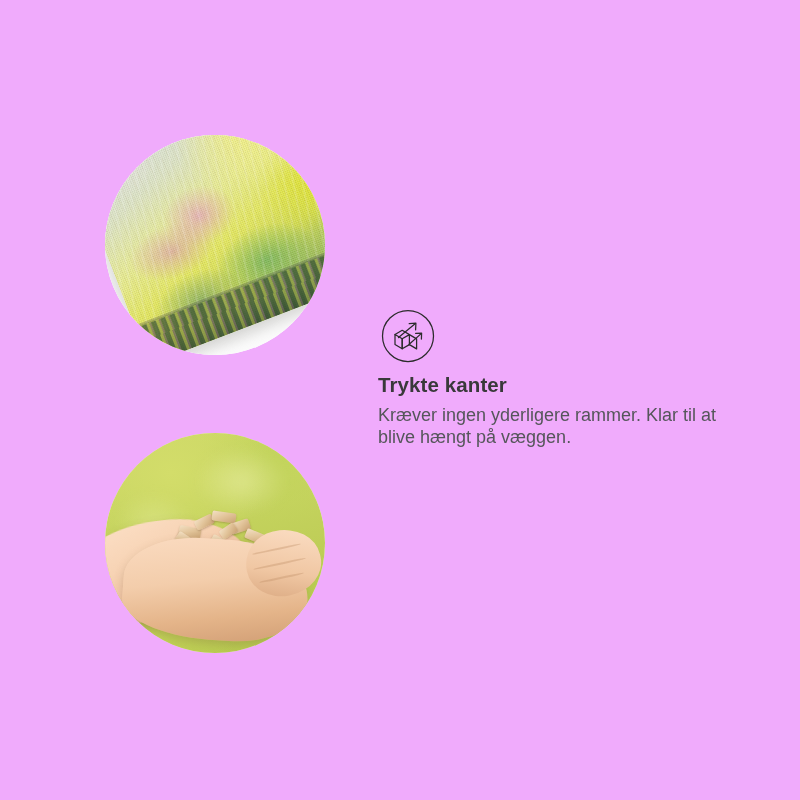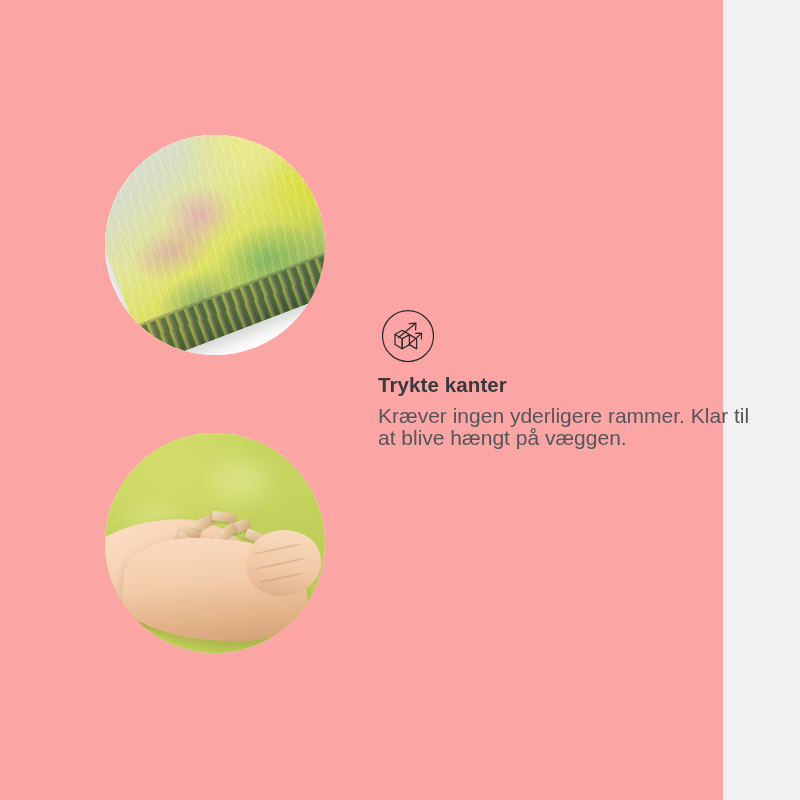--- a/index.html
+++ b/index.html
@@ -12,23 +12,23 @@
     height: 800px;
     background: #f1f1f1;
     font-family: "Liberation Sans", sans-serif;
     overflow: hidden;
     position: relative;
   }
 
   .page {
     position: absolute;
     inset: 0;
-    width: 723px;
+    width: 800px;
     height: 800px;
-    background: #fca5a5;
+    background: #f0abfc;
   }
 
   
   .feature {
     position: absolute;
     left: 0;
     width: 800px;
   }
   .feature-1 { top: 135px; height: 230px; }
   .feature-2 { top: 433px; height: 230px; }
@@ -240,21 +240,21 @@
     font-weight: bold;
     color: #39393a;
     letter-spacing: 0.1px;
     white-space: nowrap;
   }
   .feature-desc {
     position: absolute;
     left: 378px;
     width: 372px;
     margin: 0;
-    font-size: 21px;
+    font-size: 18px;
     line-height: 21.5px;
     color: #55565a;
   }
   .f1-title { top: 238px; }
   .f1-desc  { top: 270px; }
 </style>
 </head>
 <body>
 
 <div class="page">

